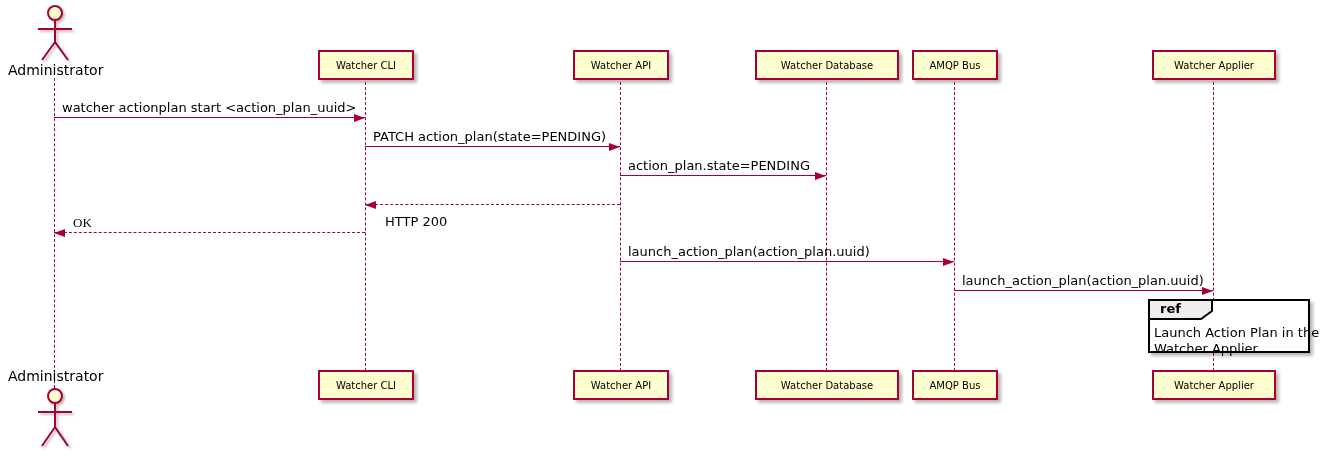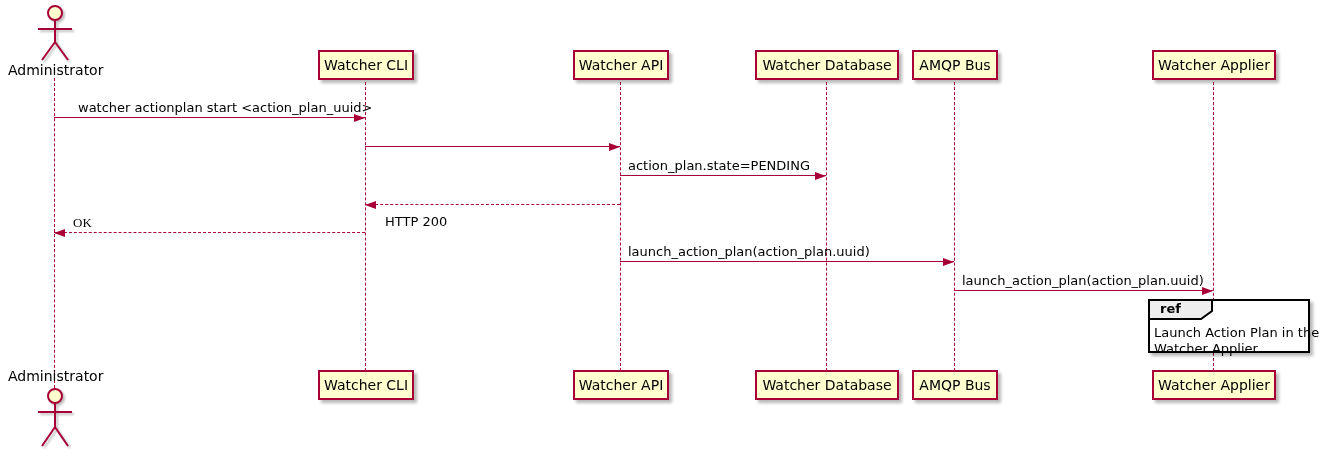--- a/index.html
+++ b/index.html
@@ -7,21 +7,21 @@
     position:relative;width:1330px;height:456px;background:#ffffff;overflow:hidden;
     font-family:"DejaVu Sans", sans-serif;color:#000;padding-left:6px;
   }
   .lifeline{
     position:absolute;width:0;border-left:1px dashed #A80036;
   }
   .pbox{
     position:absolute;height:30px;background:#FEFECE;border:2px solid #A80036;
     box-shadow:3px 3px 3px rgba(0,0,0,0.28);
     display:flex;align-items:center;justify-content:center;
-    font-size:14px;white-space:nowrap;box-sizing:border-box;
+    font-size:10px;white-space:nowrap;box-sizing:border-box;
   }
   .actor-label{
     position:absolute;font-size:14px;white-space:nowrap;text-align:center;
   }
   .actor-svg{position:absolute;filter:drop-shadow(2px 2px 1px #bdbdbd);}
   .mline-solid{position:absolute;height:0;border-top:1px solid #A80036;}
   .mline-dashed{position:absolute;height:0;border-top:1px dashed #A80036;}
   .arr-r{position:absolute;width:0;height:0;border-top:4px solid transparent;
     border-bottom:4px solid transparent;border-left:11px solid #A80036;}
   .arr-l{position:absolute;width:0;height:0;border-top:4px solid transparent;
@@ -67,24 +67,25 @@
   <div class="pbox" style="left:755px;top:50px;width:144px;">
     <span>Watcher Database</span>
   </div>
   <div class="pbox" style="left:912px;top:50px;width:86px;">
     <span>AMQP Bus</span>
   </div>
   <div class="pbox" style="left:1152px;top:50px;width:124px;">
     <span>Watcher Applier</span>
   </div>
 
-  <div class="msg-label" style="left:62px;top:100px;margin-left:16px;">watcher actionplan start &lt;action_plan_uuid&gt;</div>
+  <div class="msg-label" style="left:62px;top:100px;">watcher actionplan start &lt;action_plan_uuid&gt;</div>
   <div class="mline-solid" style="left:54px;top:117px;width:311px;"></div>
   <div class="arr-r" style="left:354px;top:114px;"></div>
 
+  <div class="msg-label" style="left:373px;top:129px;">PATCH action_plan(state=PENDING)</div>
   <div class="mline-solid" style="left:365px;top:146px;width:255px;"></div>
   <div class="arr-r" style="left:609px;top:143px;"></div>
 
   <div class="msg-label" style="left:628px;top:158px;">action_plan.state=PENDING</div>
   <div class="mline-solid" style="left:620px;top:175px;width:206px;"></div>
   <div class="arr-r" style="left:815px;top:172px;"></div>
 
   <div class="msg-label" style="left:385px;top:187px;margin-top:27px;">HTTP 200</div>
   <div class="mline-dashed" style="left:365px;top:204px;width:255px;"></div>
   <div class="arr-l" style="left:365px;top:201px;"></div>

